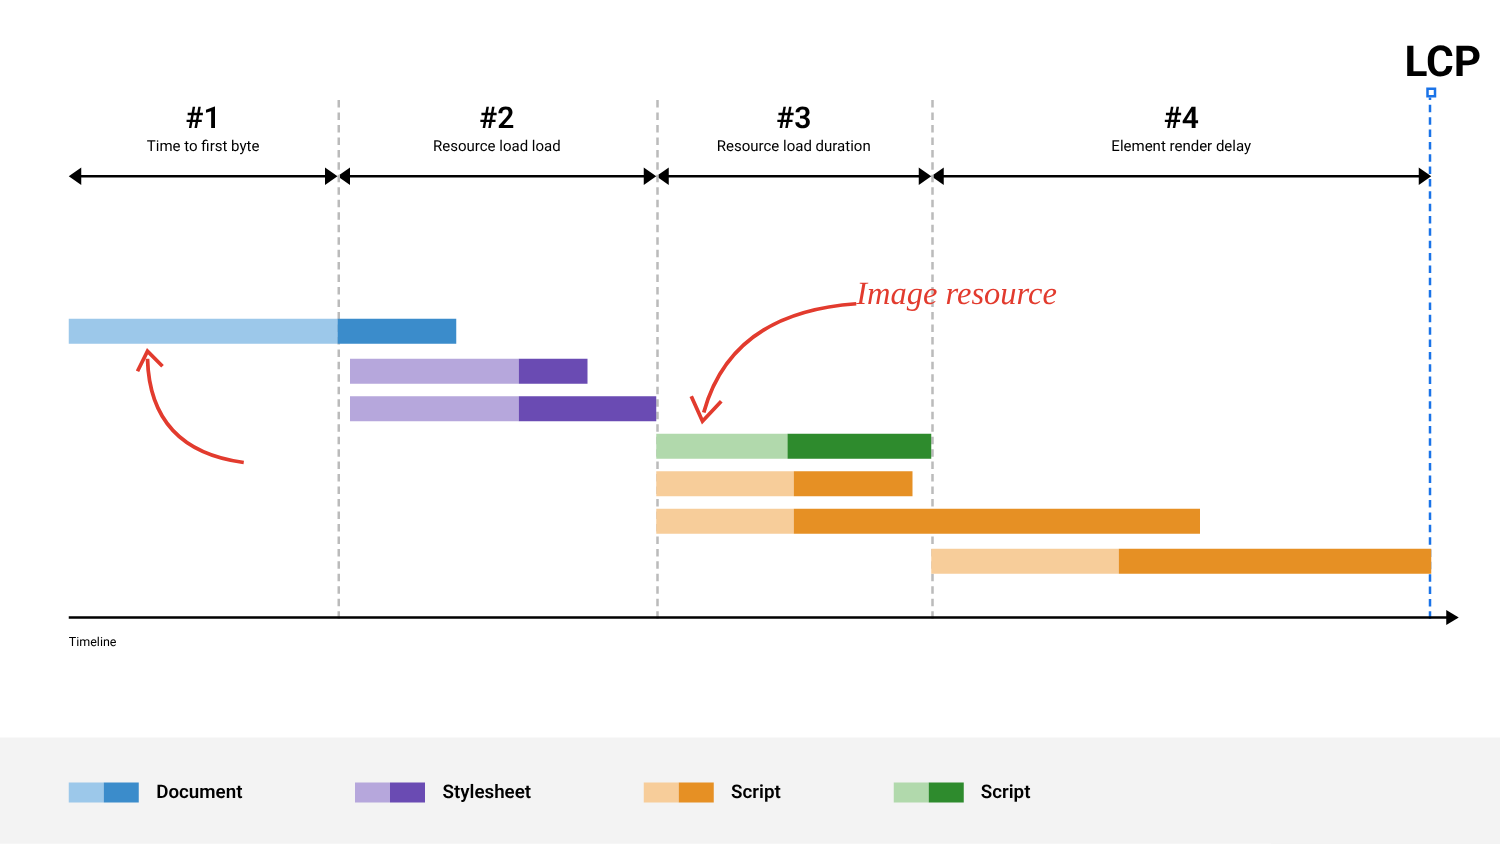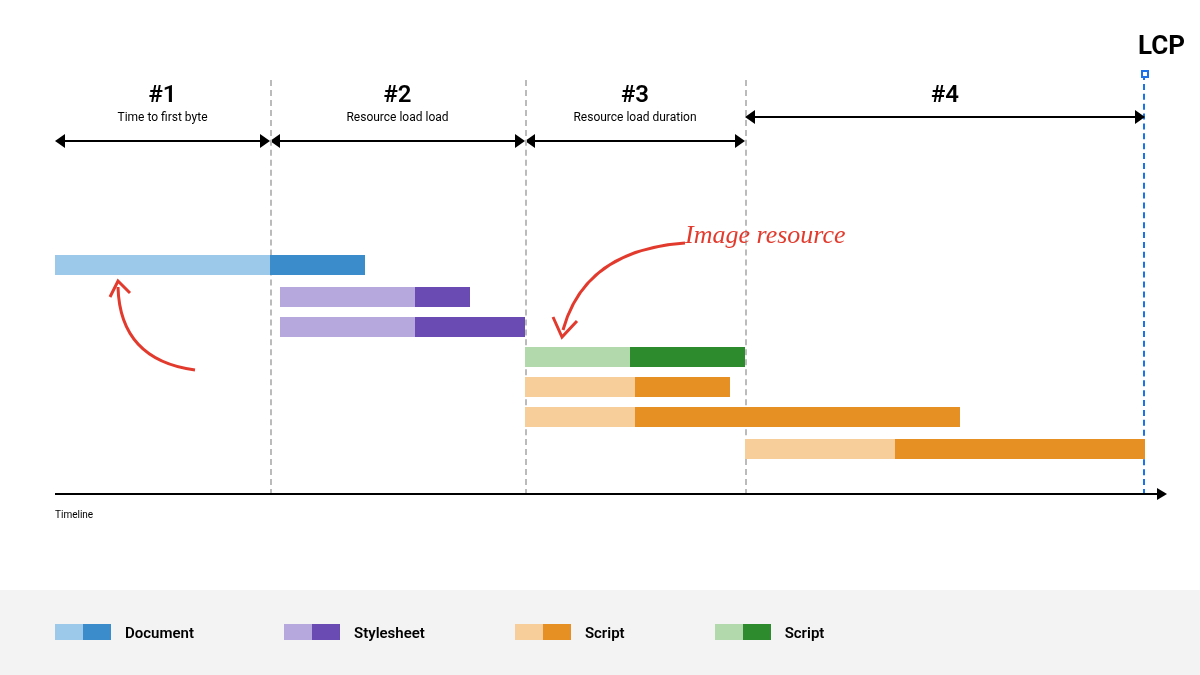--- a/index.html
+++ b/index.html
@@ -14,21 +14,21 @@
     position: absolute;
     left: 55px;
     top: 30px;
     width: 1110px;
     height: 500px;
   }
   .lcp-label {
     position: absolute;
     right: -20px;
     top: 0;
-    font-size: 26px;
+    font-size: 34px;
     font-weight: 700;
     color: #000;
   }
   .lcp-line {
     position: absolute;
     right: 20px;
     top: 44px;
     bottom: 35px;
     width: 0;
     border-left: 2px dashed #1a73e8;
@@ -151,21 +151,21 @@
     left: 0; right: 0; bottom: 0;
     height: 85px;
     background: #f3f3f3;
     display: flex;
     align-items: center;
     padding-left: 55px;
     gap: 90px;
     font-size: 15px;
     font-weight: 600;
   }
-  .legend-item { display: flex; align-items: flex-start; gap: 14px; }
+  .legend-item { display: flex; align-items: flex-end; gap: 14px; }
   .legend-sw { display: flex; }
   .legend-sw span { width: 28px; height: 16px; display: block; }
 </style>
 </head>
 <body>
 
 <div class="chart">
 
   <div class="lcp-label">LCP</div>
   <div class="lcp-line"></div>
@@ -194,20 +194,21 @@
         <div class="phase-num">#3</div>
         <div class="phase-title">Resource load duration</div>
         <div class="phase-arrow">
           <div class="al"></div>
           <div class="line"></div>
           <div class="ar"></div>
         </div>
       </div>
       <div class="phase-header" style="left: 690px; width: 400px;">
         <div class="phase-num">#4</div>
+        <div class="phase-title">Element render delay</div>
         <div class="phase-arrow">
           <div class="al"></div>
           <div class="line"></div>
           <div class="ar"></div>
         </div>
       </div>
     </div>
 
   <div id="dividers">
       <div class="divider" style="left: 215px;"></div>

